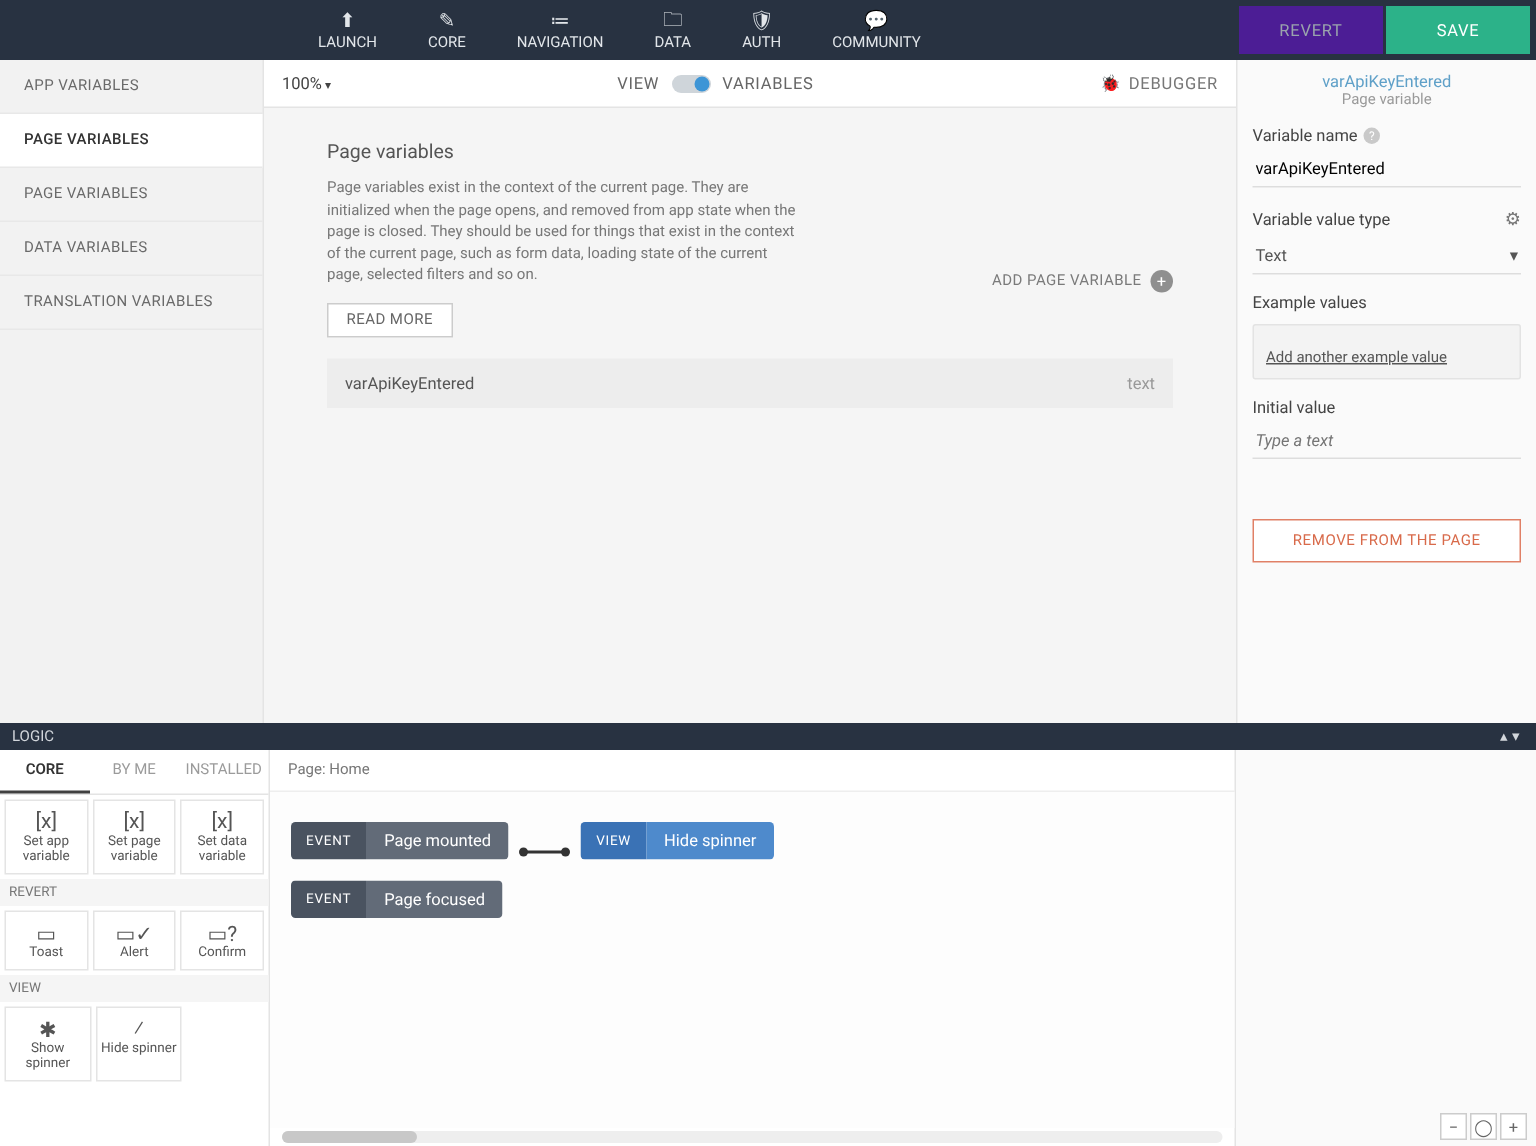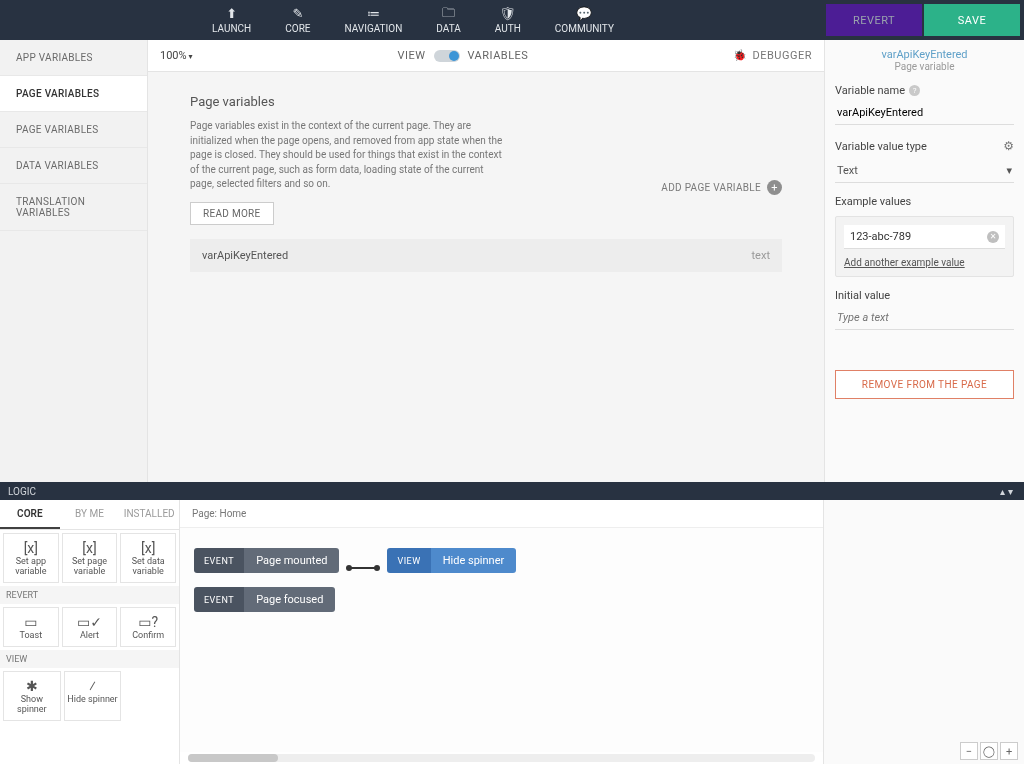--- a/index.html
+++ b/index.html
@@ -15,21 +15,21 @@
 .breadcrumb:before{content:"▶ ";font-size:7px;}
 .topnav { flex:1; display:flex; justify-content:center; gap:34px; }
 .topnav-item { text-align:center; font-size:10px; color:#e2e6ea; cursor:pointer; }
 .topnav-item .ic { height:14px; display:flex; align-items:center; justify-content:center; font-size:13px; margin-bottom:2px; }
 .top-actions { display:flex; height:100%; padding:4px 4px 4px 0;}
 .btn-revert { width:96px; background:#4c1d95; color:#9aa3ad; border:none; font-size:11px; letter-spacing:.5px; cursor:pointer; }
 .btn-save { width:96px; background:#2cb289; color:#fff; border:none; font-size:11px; letter-spacing:.5px; cursor:pointer; margin-left:2px; }
 
 
 .mid { display:flex; height:442px; }
-.leftnav { width:148px; background:#f2f2f2; border-right:1px solid #e4e4e4; }
+.leftnav { width:176px; background:#f2f2f2; border-right:1px solid #e4e4e4; }
 .leftnav-item { padding:12px 16px; font-size:10px; letter-spacing:.3px; color:#6a6a6a; border-bottom:1px solid #e8e8e8; cursor:pointer; }
 .leftnav-item.active { background:#fff; color:#333; font-weight:500; }
 
 .center { flex:1; min-width:0; display:flex; flex-direction:column; background:#f5f5f5; }
 .canvas-toolbar { height:32px; background:#fff; border-bottom:1px solid #e4e4e4; display:flex; align-items:center; padding:0 12px; font-size:11px; }
 .zoom { color:#444; }
 .zoom:after{content:" ▾"; font-size:8px;}
 .vv { margin:0 auto; display:flex; align-items:center; gap:8px; color:#666; letter-spacing:.5px; }
 .toggle { width:26px; height:12px; background:#cfd5da; border-radius:6px; position:relative; }
 .toggle:before{content:"";position:absolute;right:1px;top:1px;width:10px;height:10px;border-radius:50%;background:#3d95d6;}
@@ -165,24 +165,20 @@
         <span class="rp-label" style="margin-top:0">Variable value type</span>
         <span class="gearr">⚙</span>
       </div>
     <div class="rp-select">
         <span>Text</span>
         <span>▾</span>
       </div>
 
     <div class="rp-label">Example values</div>
     <div class="ex-box">
-      <div class="ex-val">
-          <span>123-abc-789</span>
-          <span class="xcirc">✕</span>
-        </div>
       <span class="addex">Add another example value</span>
     </div>
 
     <div class="rp-label">Initial value</div>
     <input class="rp-input" style="font-style: italic; color: rgb(170, 170, 170);" placeholder="Type a text">
 
     <button class="remove-btn">REMOVE FROM THE PAGE</button>
   </div>
 </div>
 

